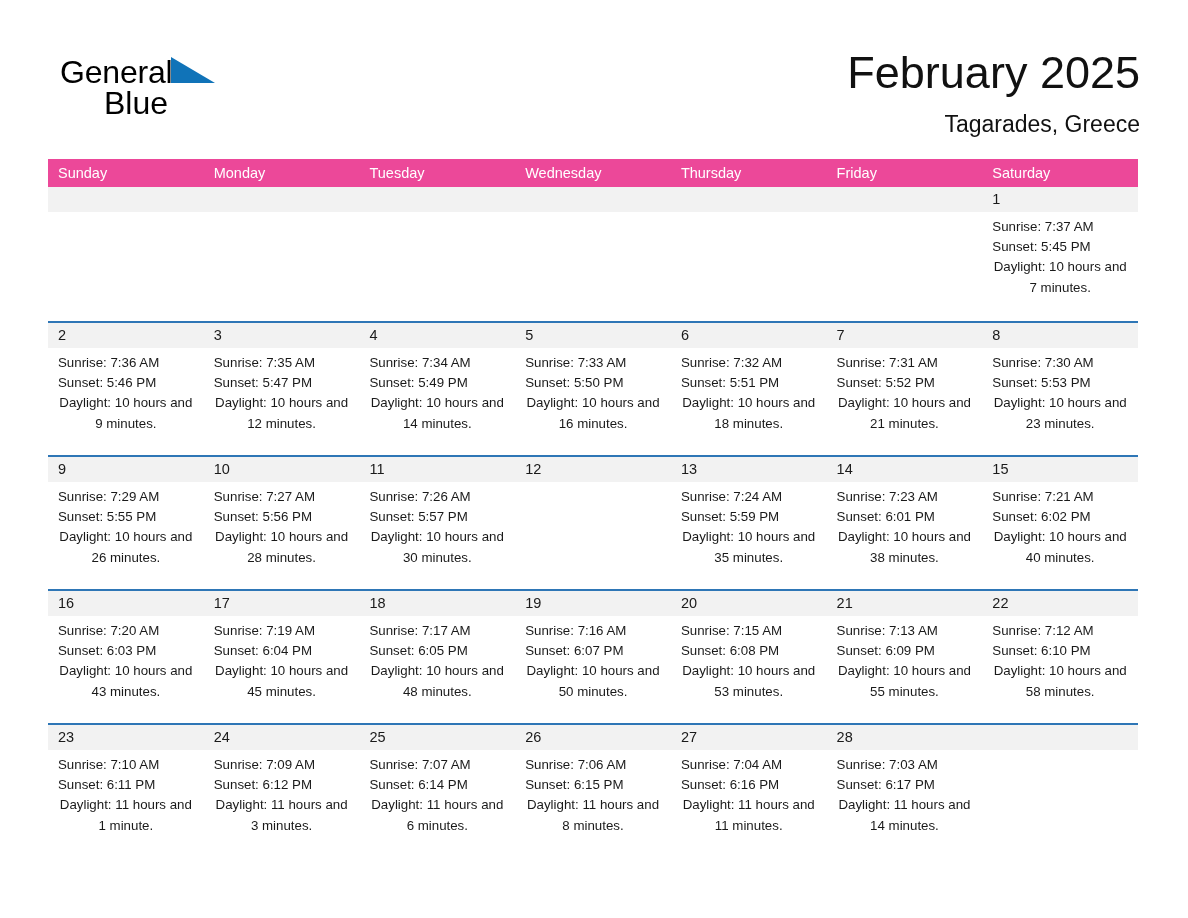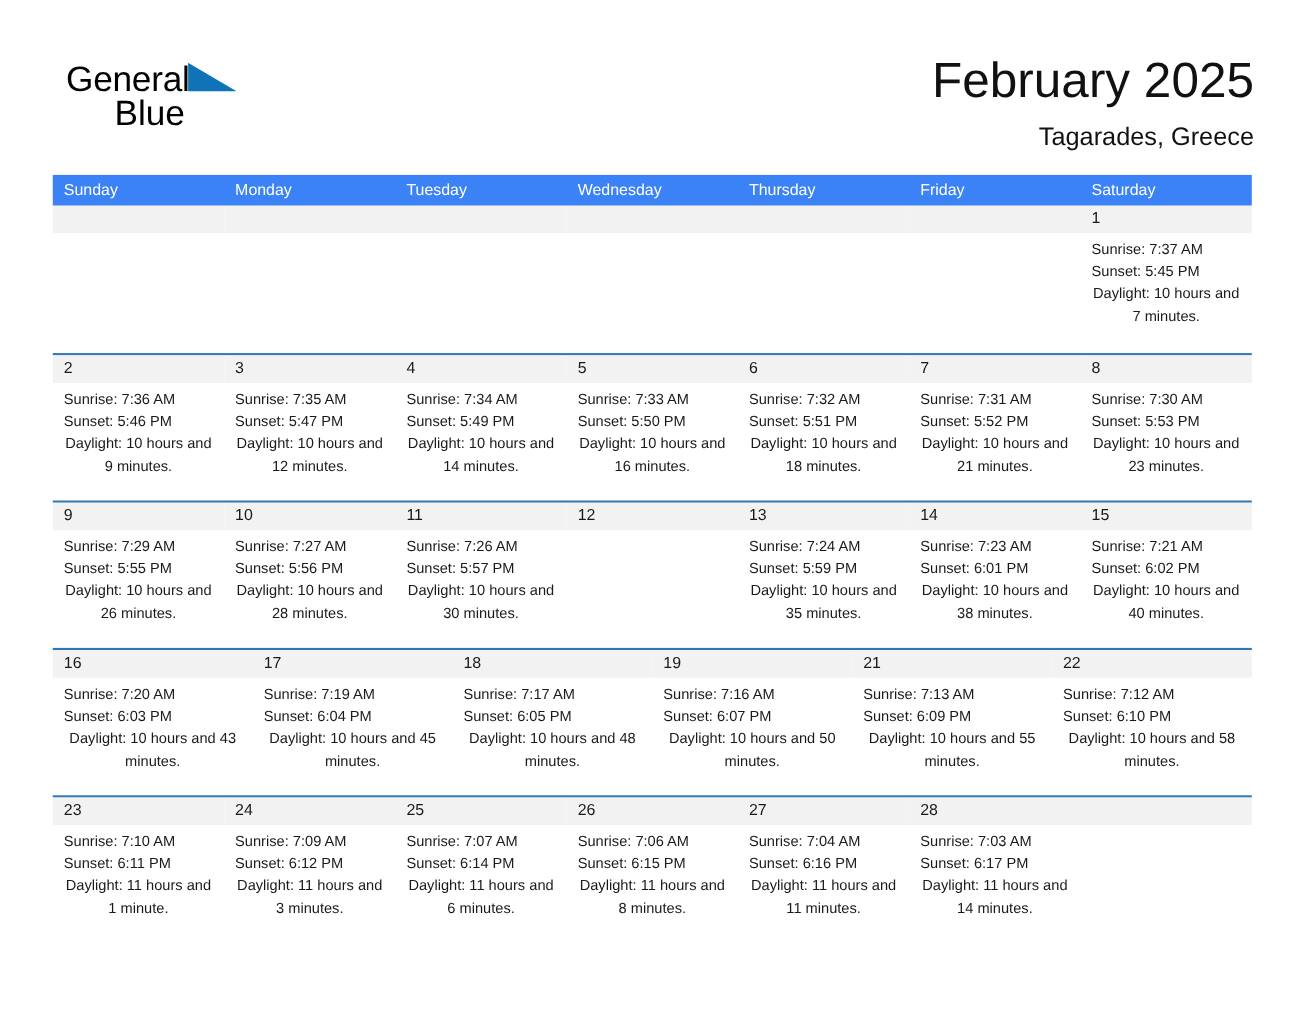--- a/index.html
+++ b/index.html
@@ -93,21 +93,21 @@
 
   
   .calendar {
     position: absolute;
     left: 48px;
     top: 159px;
     width: 1090px;
   }
   .weekday-header {
     display: flex;
-    background: #3b82f6;
+    background: #ec4899;
     height: 28px;
   }
   .weekday-cell {
     flex: 1 1 0;
     color: #ffffff;
     font-size: 14.5px;
     line-height: 28px;
     padding-left: 10px;
     box-sizing: border-box;
     white-space: nowrap;
@@ -408,20 +408,30 @@
               <div class="day-number">19</div>
             </div>
             <div class="day-info">
               <div>Sunrise: 7:16 AM</div>
               <div>Sunset: 6:07 PM</div>
               <div class="daylight">Daylight: 10 hours and 50 minutes.</div>
             </div>
           </div>
           <div class="day-cell">
             <div class="day-number-band">
+              <div class="day-number">20</div>
+            </div>
+            <div class="day-info">
+              <div>Sunrise: 7:15 AM</div>
+              <div>Sunset: 6:08 PM</div>
+              <div class="daylight">Daylight: 10 hours and 53 minutes.</div>
+            </div>
+          </div>
+          <div class="day-cell">
+            <div class="day-number-band">
               <div class="day-number">21</div>
             </div>
             <div class="day-info">
               <div>Sunrise: 7:13 AM</div>
               <div>Sunset: 6:09 PM</div>
               <div class="daylight">Daylight: 10 hours and 55 minutes.</div>
             </div>
           </div>
           <div class="day-cell">
             <div class="day-number-band">

